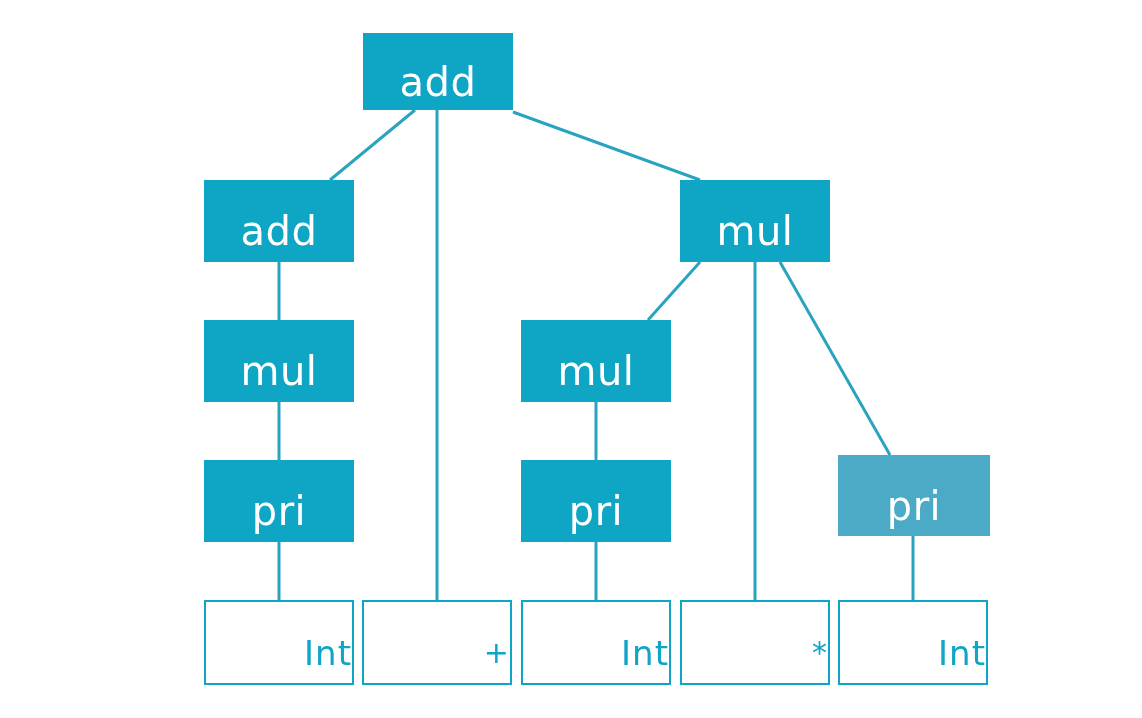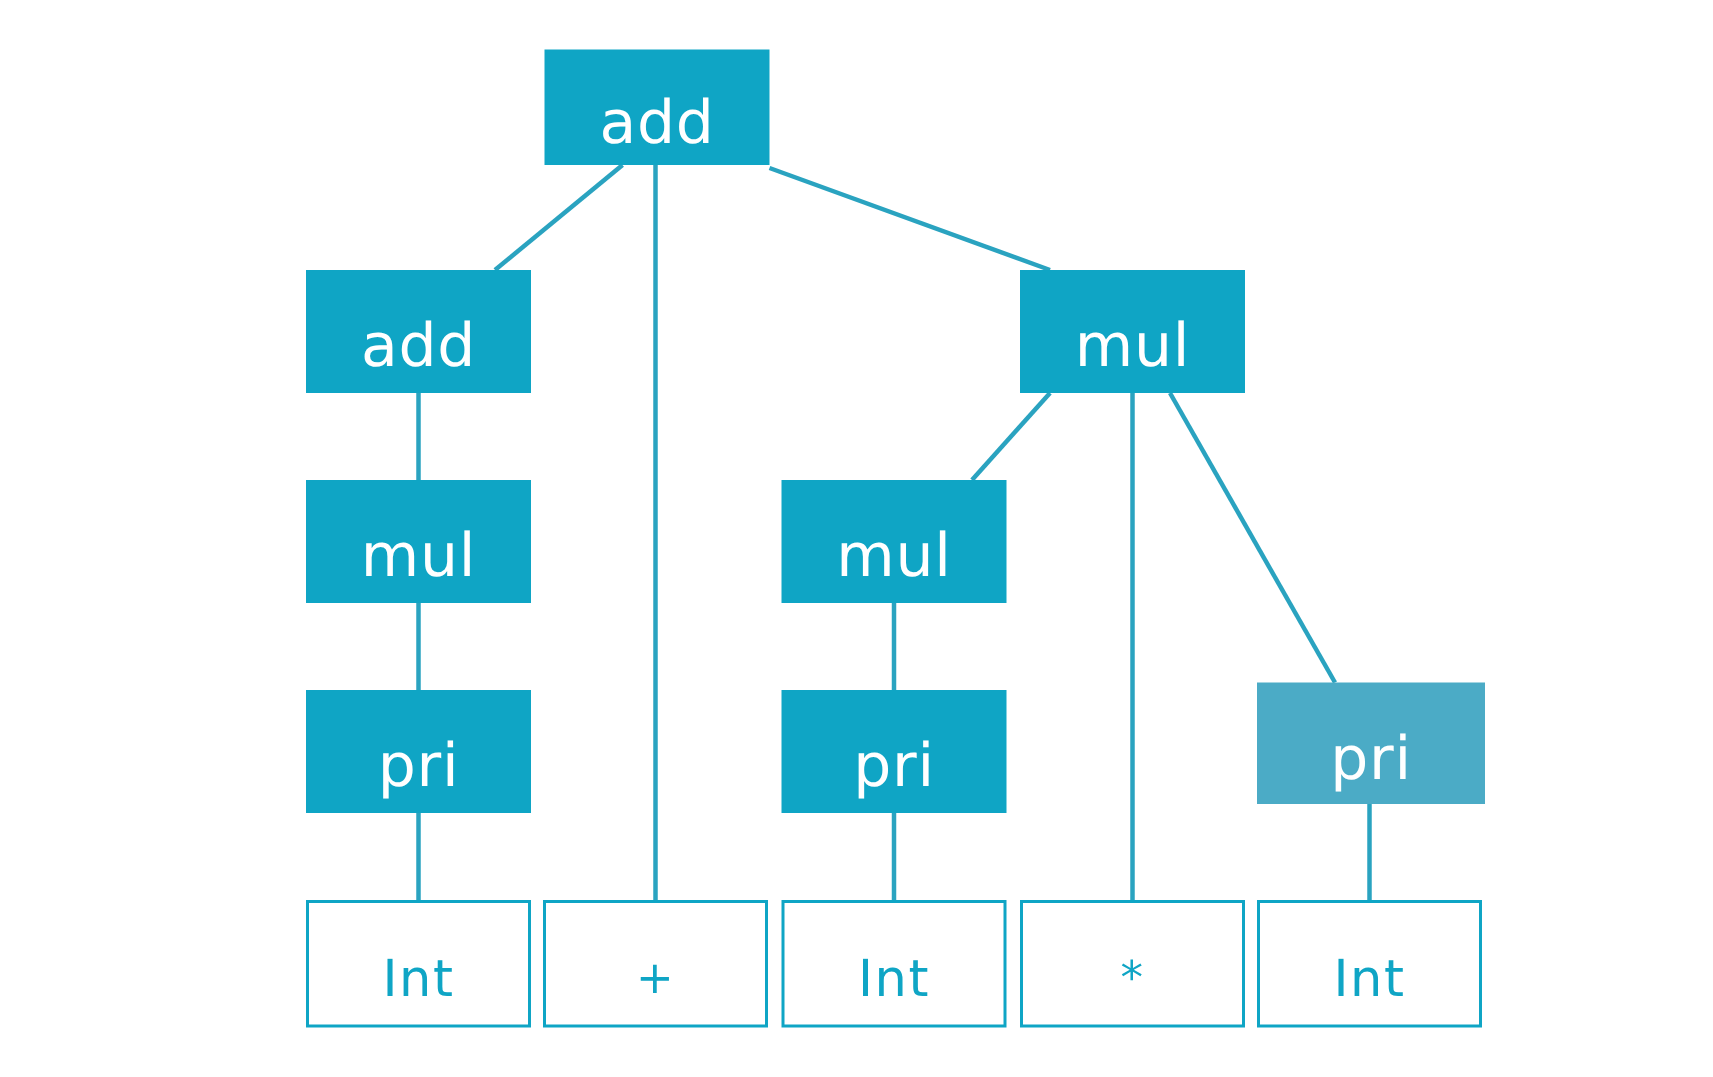--- a/index.html
+++ b/index.html
@@ -51,20 +51,21 @@
     letter-spacing: 0.5px;
   }
   
   .node.nonterminal.highlighted {
     background: #4BABC6;
   }
   
   .node.terminal {
     background: #ffffff;
     border: 2px solid #0FA5C5;
+    justify-content: flex-end;
   }
   .node.terminal .node-label {
     color: #0FA5C5;
     font-size: 34px;
     font-weight: 400;
     letter-spacing: 1px;
   }
   .node.terminal.operator .node-label {
     font-size: 30px;
   }

